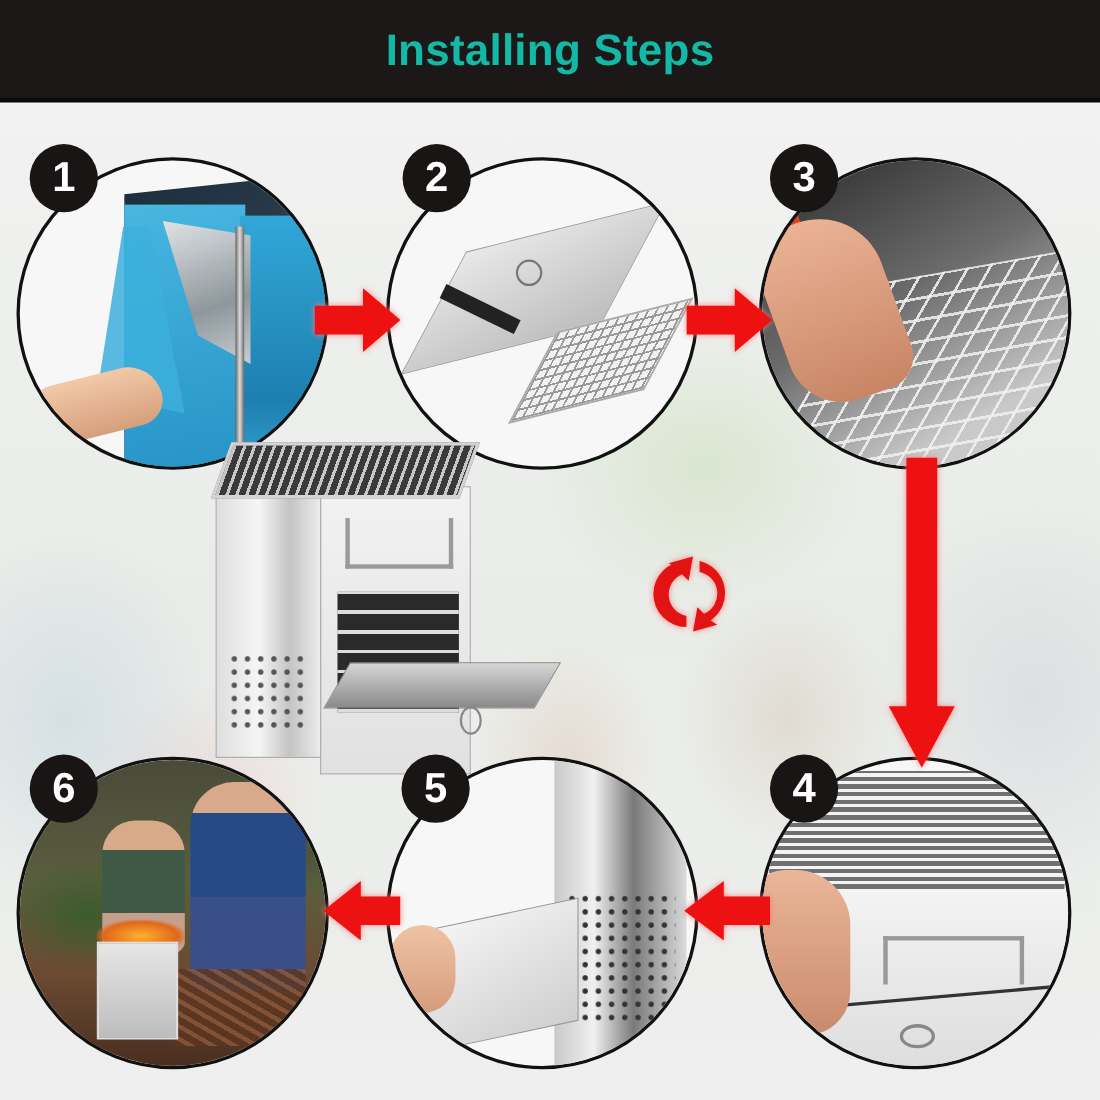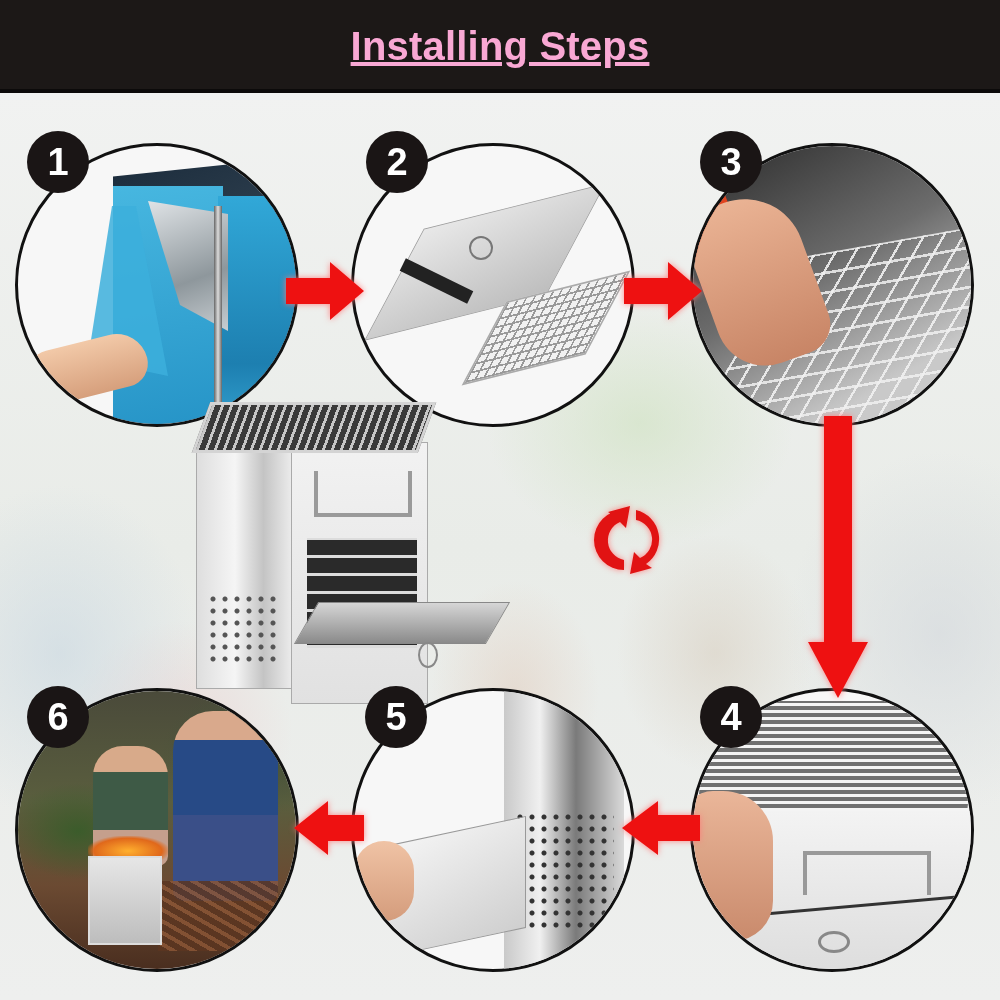--- a/index.html
+++ b/index.html
@@ -9,21 +9,21 @@
       background:
         radial-gradient(ellipse 120px 160px at 515px 600px, rgba(225,205,190,0.55), transparent 70%),
         radial-gradient(ellipse 140px 170px at 715px 560px, rgba(215,205,190,0.55), transparent 70%),
         radial-gradient(ellipse 220px 180px at 640px 330px, rgba(205,225,190,0.6), transparent 70%),
         radial-gradient(ellipse 200px 240px at 60px 560px, rgba(200,215,225,0.6), transparent 70%),
         radial-gradient(ellipse 220px 260px at 940px 540px, rgba(210,215,220,0.6), transparent 70%),
         radial-gradient(ellipse 160px 160px at 180px 640px, rgba(235,200,200,0.5), transparent 70%),
         linear-gradient(180deg,#f1f2f1 0%,#e9ece8 50%,#eeefee 100%);}
   .header{position:absolute;left:0;top:0;width:1000px;height:93px;background:#1c1817;
           display:flex;align-items:center;justify-content:center;}
-  .header h1{margin:0;color:#f9a8d4;font-weight:bold;font-size:40px;letter-spacing:0.2px;text-decoration:underline;}
+  .header h1{margin:0;color:#14b8a6;font-weight:bold;font-size:40px;letter-spacing:0.2px;}
   .header::after{content:"";position:absolute;left:0;bottom:0;width:100%;height:4px;background:#0c0a0a;}
 
   .step{position:absolute;width:284px;height:284px;border-radius:50%;border:3px solid #111;
         overflow:hidden;box-sizing:border-box;background:#f7f7f7;}
   .badge{position:absolute;width:62px;height:62px;border-radius:50%;background:#1a1515;
          color:#fff;font-weight:bold;font-size:38px;display:flex;align-items:center;justify-content:center;
          z-index:5;}
   .arrow{position:absolute;z-index:4;filter:drop-shadow(0 0 3px rgba(255,120,120,0.9));}
   .scene{position:absolute;inset:0;}
 

